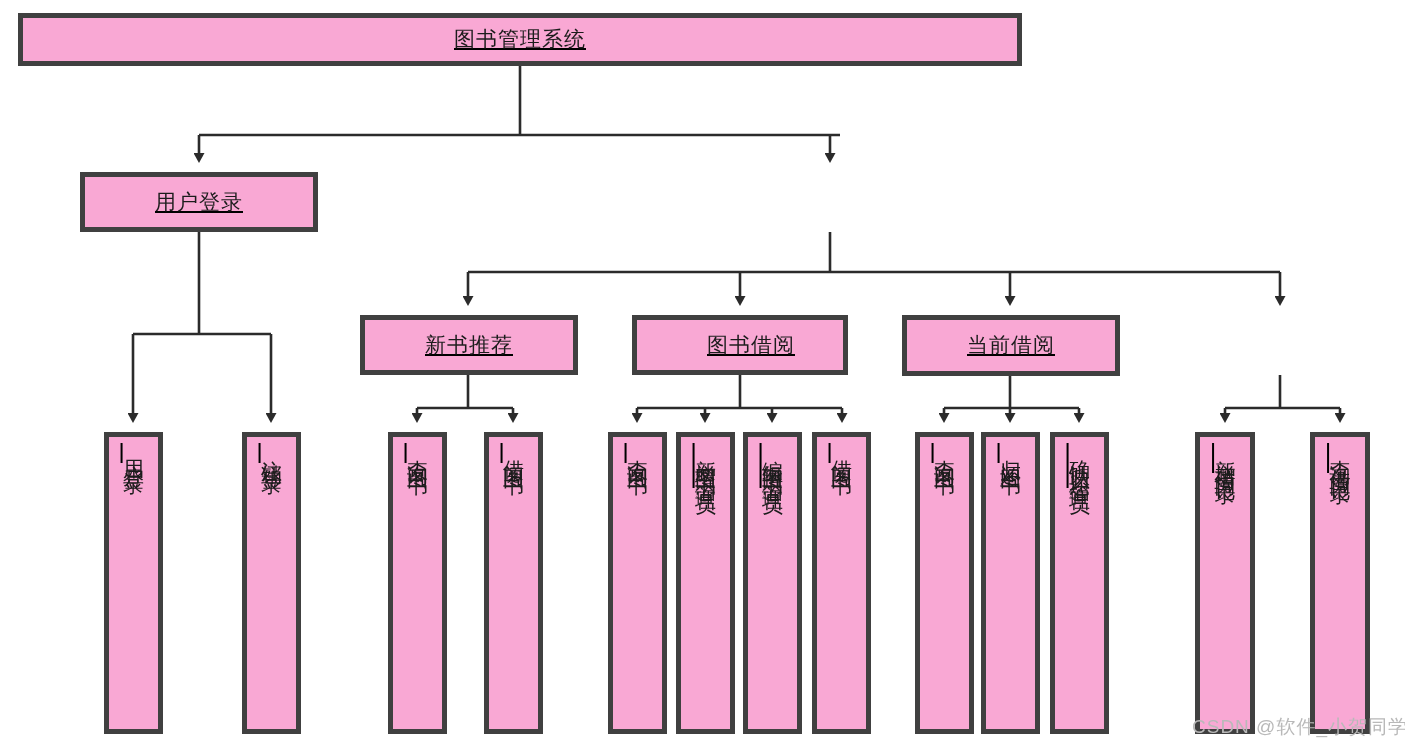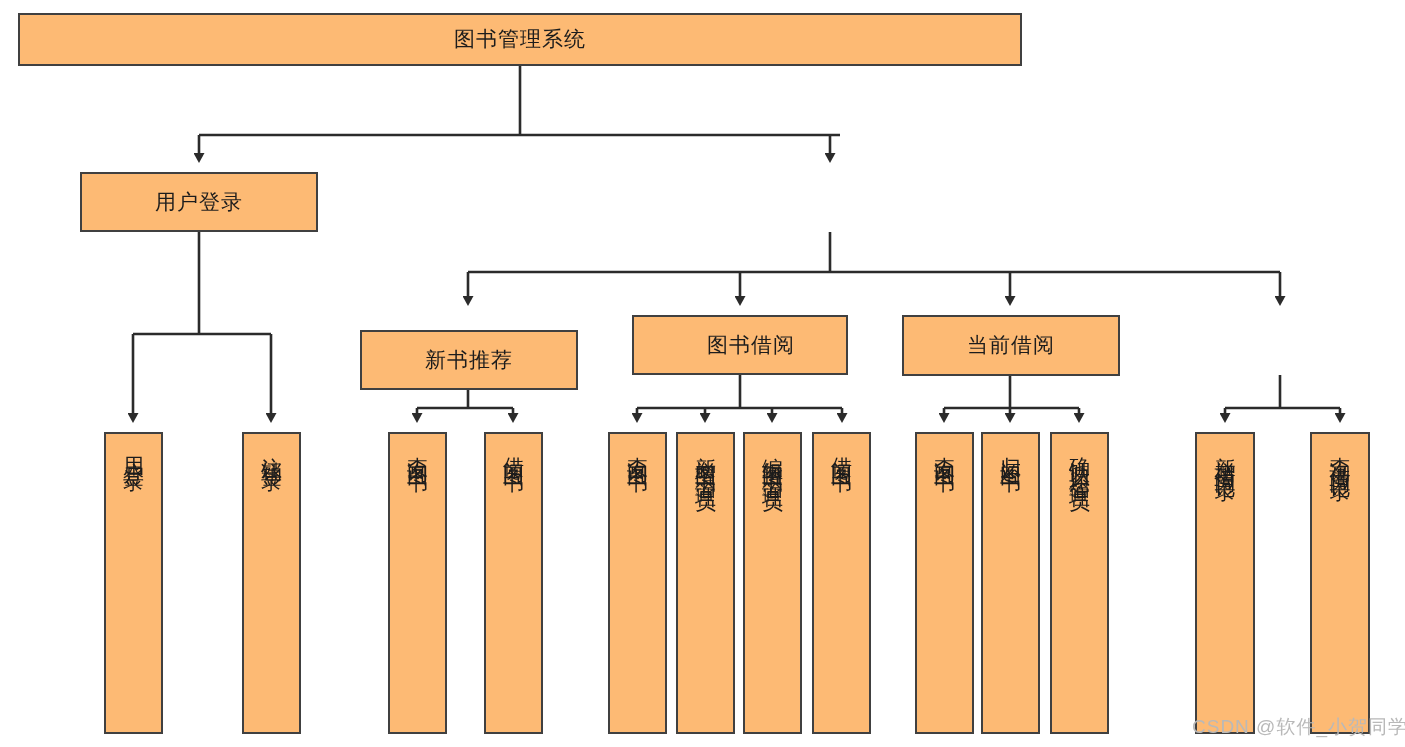--- a/index.html
+++ b/index.html
@@ -20,26 +20,27 @@
   svg.edges {
     position: absolute;
     left: 0;
     top: 0;
     width: 1405px;
     height: 747px;
   }
   .node {
     position: absolute;
     box-sizing: border-box;
-    background: #fdba74;
-    border: 2px solid #404040;
+    background: #f9a8d4;
+    border: 5px solid #404040;
     display: flex;
     align-items: center;
     justify-content: center;
     z-index: 2;
+    text-decoration: underline;
   }
   .node .label {
     color: #1c1c1c;
     font-size: 21px;
     line-height: 1.15;
     letter-spacing: 1px;
     white-space: nowrap;
     text-align: center;
   }
   .node.vertical .label {
@@ -122,21 +123,21 @@
 
   <div class="node" style="left:18px; top:13px; width:1004px; height:53px;">
     <span class="label">图书管理系统</span>
   </div>
 
   <div class="node" style="left:80px; top:172px; width:238px; height:60px;">
     <span class="label">用户登录</span>
   </div>
 
 
-  <div class="node" style="left:360px; top:330px; width:218px; height:60px;">
+  <div class="node" style="left:360px; top:315px; width:218px; height:60px;">
     <span class="label">新书推荐</span>
   </div>
 
   <div class="node" style="left:632px; top:315px; width:216px; height:60px;padding-left:22px;">
     <span class="label">图书借阅</span>
   </div>
 
   <div class="node" style="left:902px; top:315px; width:218px; height:61px;">
     <span class="label">当前借阅</span>
   </div>

